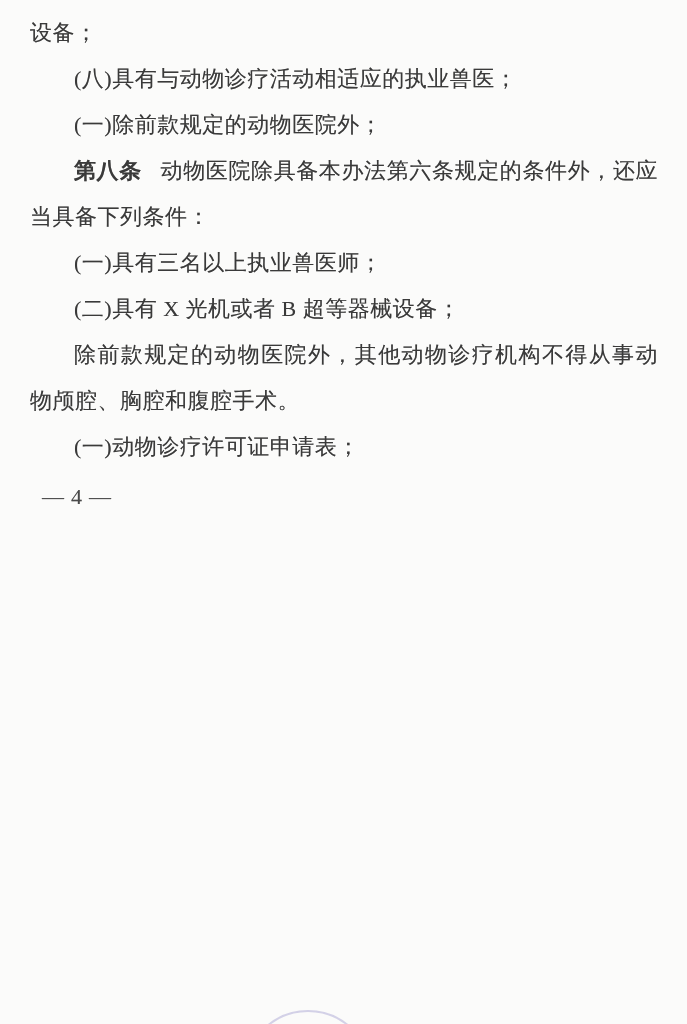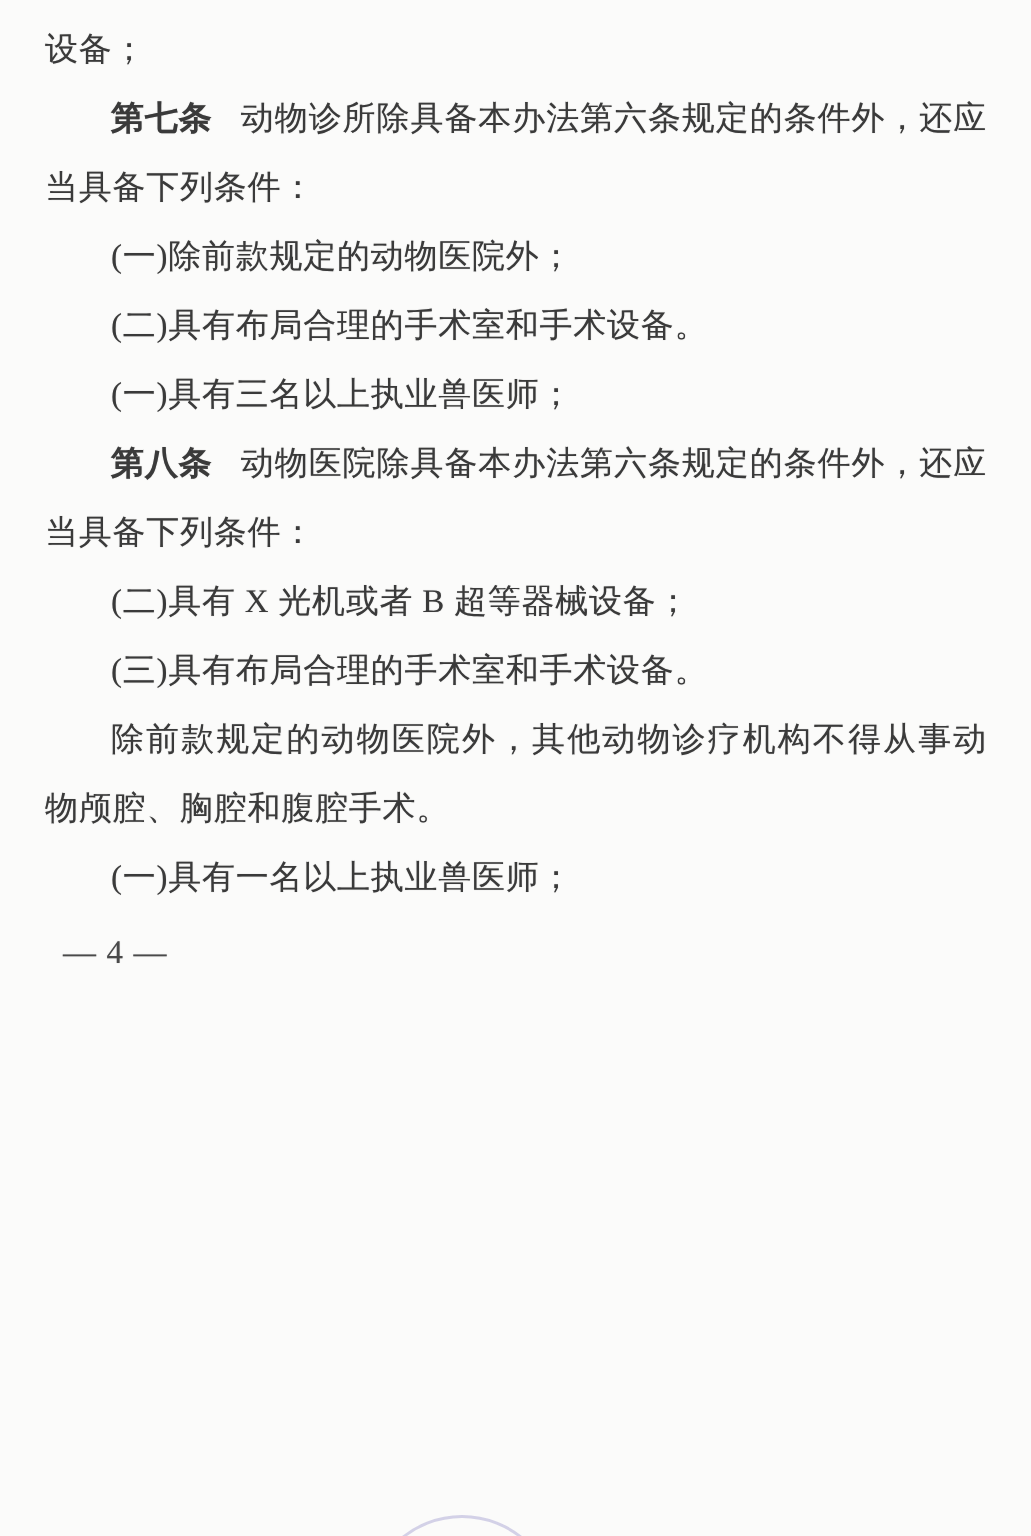--- a/index.html
+++ b/index.html
@@ -73,40 +73,38 @@
   }
 </style>
 </head>
 <body style="background: rgb(251, 251, 250);">
 
 <div class="page">
 
   <div id="paragraph-container">
   <p class="paragraph no-indent"><span class="paragraph-text">设备；</span></p>
 
+  <p class="paragraph"><span class="paragraph-text">(八)具有与动物诊疗活动相适应的执业兽医；</span></p>
 
 
-  <p class="paragraph"><span class="article-number">第七条</span><span class="paragraph-text">动物诊所除具备本办法第六条规定的条件外，还应当具备下列条件：</span></p>
 
   <p class="paragraph"><span class="paragraph-text">(一)除前款规定的动物医院外；</span></p>
 
-  <p class="paragraph"><span class="paragraph-text">(二)具有布局合理的手术室和手术设备。</span></p>
+
+  <p class="paragraph"><span class="article-number">第八条</span><span class="paragraph-text">动物医院除具备本办法第六条规定的条件外，还应当具备下列条件：</span></p>
 
   <p class="paragraph"><span class="paragraph-text">(一)具有三名以上执业兽医师；</span></p>
 
-  <p class="paragraph"><span class="article-number">第八条</span><span class="paragraph-text">动物医院除具备本办法第六条规定的条件外，还应当具备下列条件：</span></p>
-
   <p class="paragraph"><span class="paragraph-text">(二)具有 X 光机或者 B 超等器械设备；</span></p>
 
-  <p class="paragraph"><span class="paragraph-text">(三)具有布局合理的手术室和手术设备。</span></p>
 
   <p class="paragraph"><span class="paragraph-text">除前款规定的动物医院外，其他动物诊疗机构不得从事动物颅腔、胸腔和腹腔手术。</span></p>
 
 
-  <p class="paragraph"><span class="paragraph-text">(一)具有一名以上执业兽医师；</span></p>
+  <p class="paragraph"><span class="paragraph-text">(一)动物诊疗许可证申请表；</span></p>
 
 </div>
 
   <p class="footer"><span class="dash">—</span><span>4</span><span class="dash">—</span></p>
 
   <div class="watermark-arc"></div>
 
 </div>
 
 </body></html>

